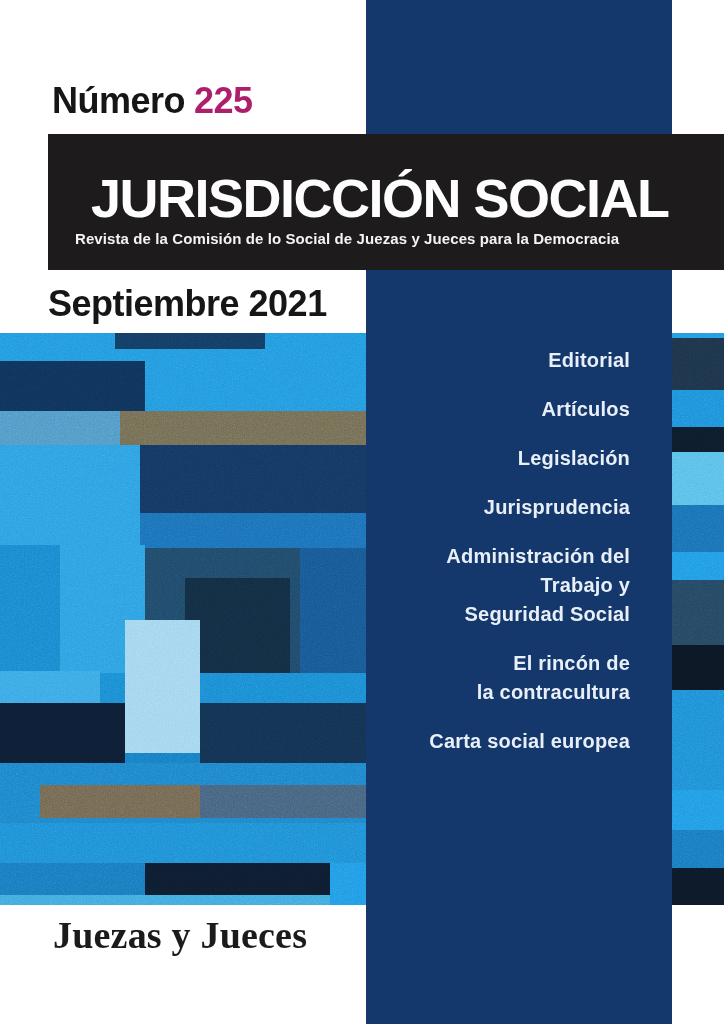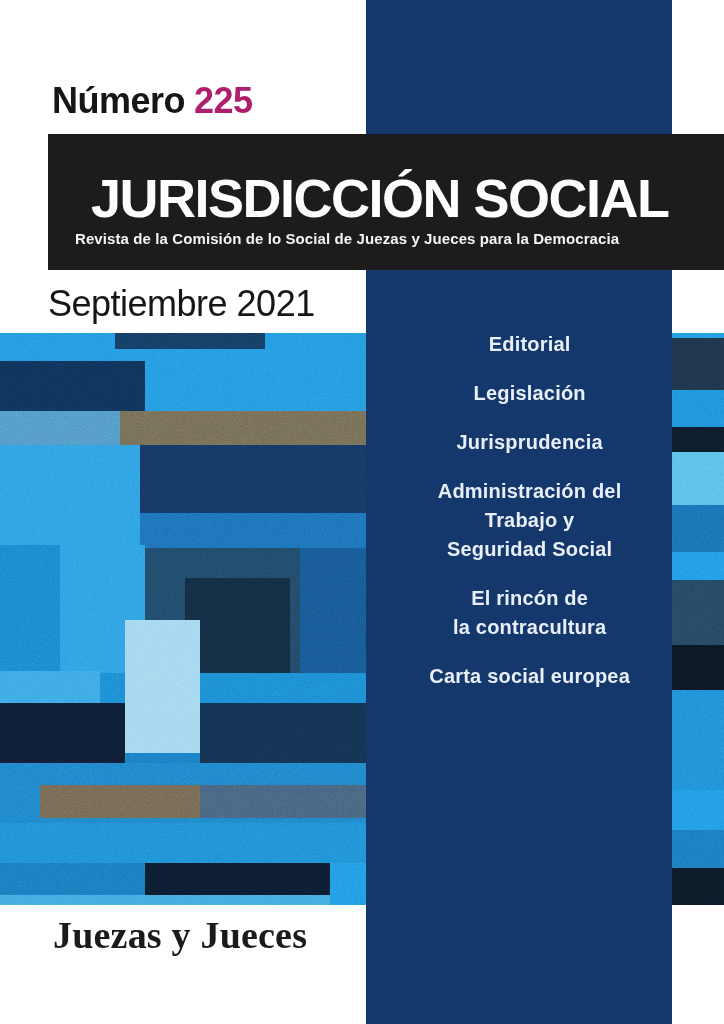--- a/index.html
+++ b/index.html
@@ -37,26 +37,26 @@
     white-space:nowrap;color:#fdfdfd;
   }
   .banner .subtitle{
     position:absolute;left:27px;top:96px;margin:0;
     font-size:15px;font-weight:bold;letter-spacing:0.1px;
     white-space:nowrap;color:#f4f4f4;
   }
   
   .date{
     position:absolute;left:48px;top:283px;z-index:6;
-    font-size:36px;font-weight:normal;color:#161616;letter-spacing:-0.5px;
+    font-size:36px;font-weight:bold;color:#161616;letter-spacing:-0.5px;
   }
   
   .menu{
-    position:absolute;right:94px;top:330px;z-index:6;
-    text-align:center;
+    position:absolute;right:94px;top:346px;z-index:6;
+    text-align:right;
   }
   .menu .menu-item{
     display:block;font-size:20px;font-weight:bold;line-height:29px;
     color:var(--menu_text,#e9eff8);white-space:pre-line;margin:0 0 20px 0;
     cursor:pointer;text-decoration:none;letter-spacing:0.2px;
   }
   .menu .menu-item:last-child{margin-bottom:0;}
   
   .logo{
     position:absolute;left:53px;top:921px;z-index:6;
@@ -129,20 +129,21 @@
 
 <div class="banner">
   <h1 class="title">JURISDICCIÓN SOCIAL</h1>
   <p class="subtitle">Revista de la Comisión de lo Social de Juezas y Jueces para la Democracia</p>
 </div>
 
 <div class="date">Septiembre 2021</div>
 
 <nav class="menu">
   <a class="menu-item">Editorial</a>
+  <a class="menu-item">Artículos</a>
   <a class="menu-item">Legislación</a>
   <a class="menu-item">Jurisprudencia</a>
   <a class="menu-item">Administración del
 Trabajo y
 Seguridad Social</a>
   <a class="menu-item">El rincón de
 la contracultura</a>
   <a class="menu-item">Carta social europea</a>
 </nav>
 

